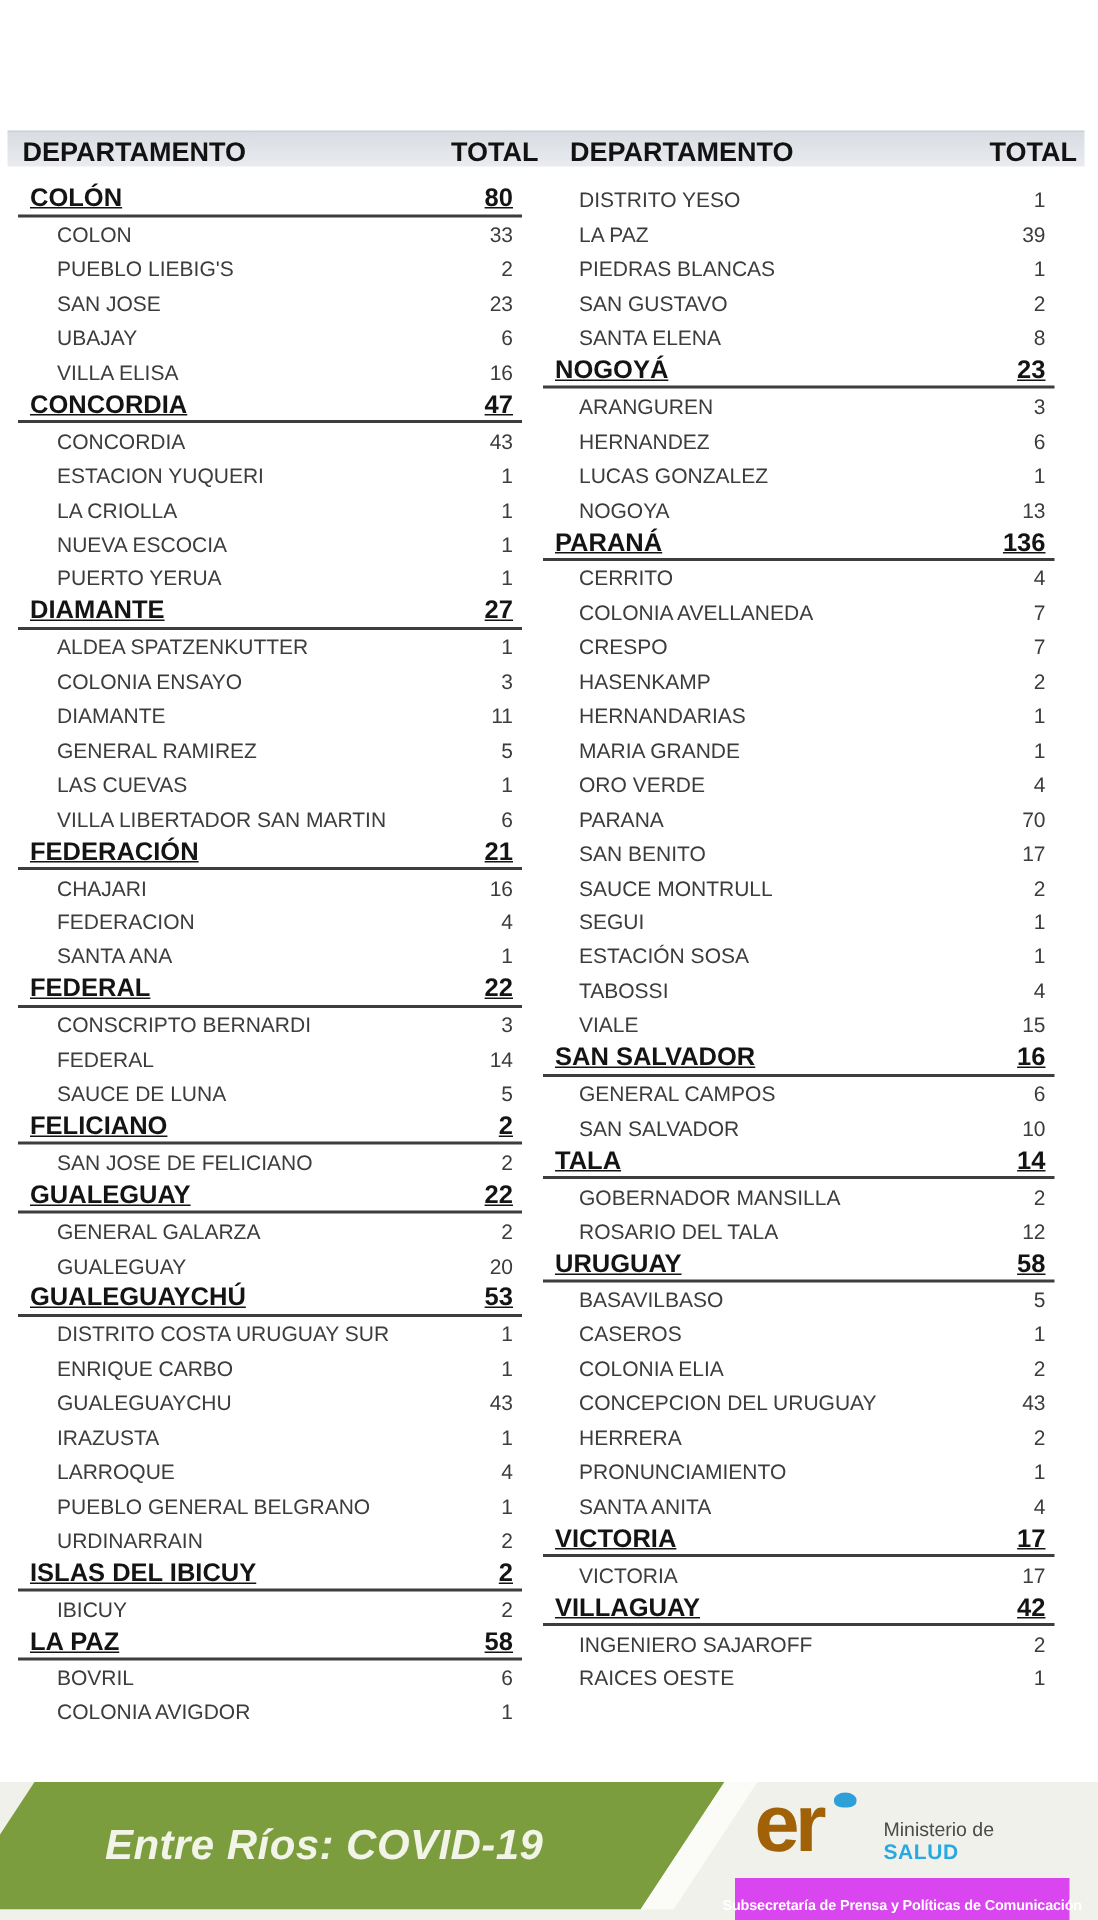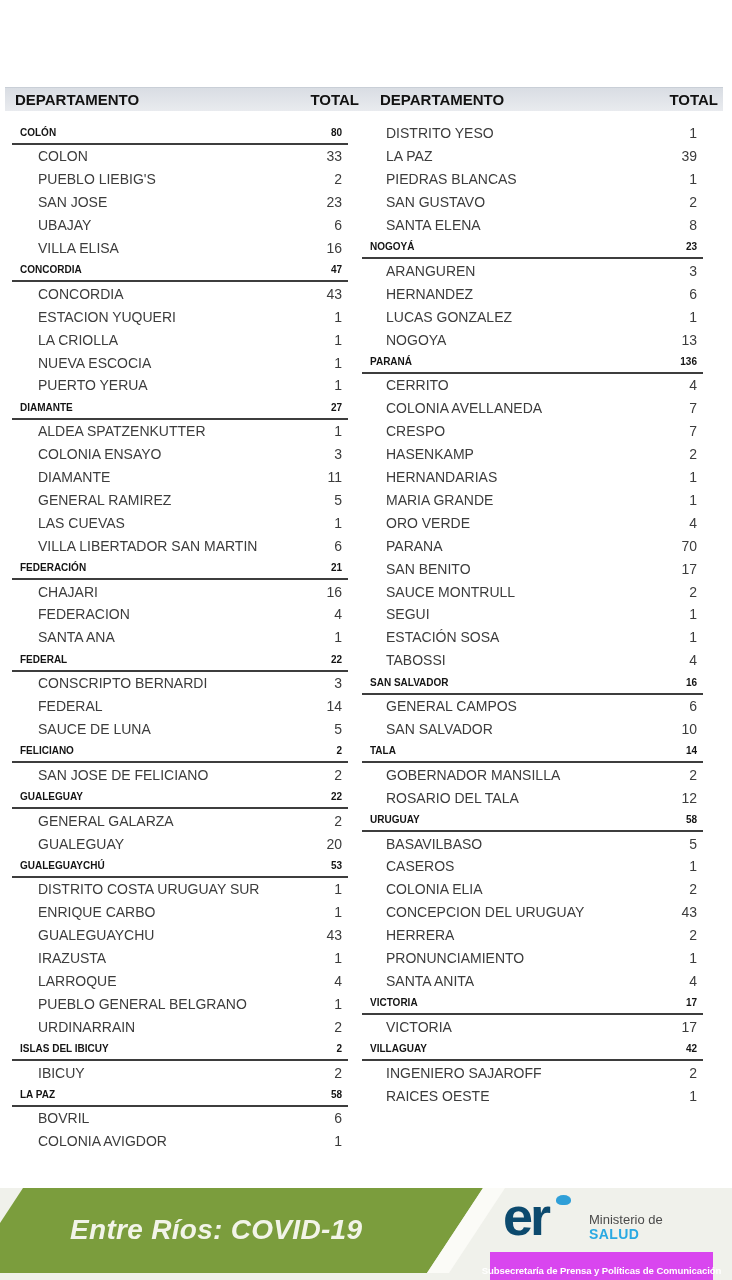--- a/index.html
+++ b/index.html
@@ -9,42 +9,43 @@
   }
   .banner {
     position:absolute; left:5px; top:7px; width:718px; height:73px;
     background:#29a9e2; color:#ffffff; display:flex; align-items:center; justify-content:center;
     font-weight:bold; font-size:25px; letter-spacing:0.4px;
   }
   .colheaders {
     position:absolute; left:5px; top:87px; width:718px; height:24px;
     background:linear-gradient(#d9dde3,#e9ebef);
     border-top:1px solid #c9cfd7; box-sizing:border-box;
-    font-weight:bold; font-size:15px; color:#121212;
+    font-weight:bold; font-size:18px; color:#121212;
   }
   .colheaders span { position:absolute; top:3px; }
   .ch-dept-left  { left:10px; }
   .ch-total-left { left:0; width:354px; text-align:right; }
   .ch-dept-right { left:375px; }
   .ch-total-right{ right:5px; }
 
   .table { position:absolute; top:122px; }
   .table.left  { left:12px;  width:336px; }
   .table.right { left:362px; width:341px; }
   .row {
     height:22.92px; display:flex; justify-content:space-between; align-items:center;
     font-size:14px; color:#3c3c3c; box-sizing:border-box;
   }
   .row .name { white-space:nowrap; }
   .row .val  { text-align:right; padding-right:6px; }
   .row.loc .name { padding-left:26px; }
   .table.right .row.loc .name { padding-left:24px; }
   .row.dept {
-    font-weight:bold; color:#141414; font-size:10px;
+    font-weight:bold; color:#141414; font-size:17px;
     border-bottom:2px solid #3d3d3d;
+    text-decoration:underline;
   }
   .row.dept .name { padding-left:8px; }
 
   .totalbar {
     position:absolute; left:5px; top:1157px; width:718px; height:27px;
     background:#29a9e2; color:#ffffff; font-weight:bold; font-size:20px;
   }
   .totalbar .tlabel { position:absolute; left:378px; top:3px; }
   .totalbar .tvalue { position:absolute; right:22px; top:3px; }
 
@@ -53,21 +54,21 @@
     background:#f0f1eb;
   }
   .footer svg { position:absolute; left:0; top:0; }
   .caption {
     position:absolute; left:70px; top:26px;
     font-style:italic; font-weight:bold; font-size:28px; color:#f2f4e8;
     letter-spacing:0.3px;
   }
   .erlogo {
     position:absolute; left:503px; top:0px;
-    font-weight:bold; font-size:54px; color:#0c4a6e; letter-spacing:-3px;
+    font-weight:bold; font-size:54px; color:#a16207; letter-spacing:-3px;
     line-height:56px;
   }
   .erdot {
     position:absolute; left:556px; top:7px; width:15px; height:10px;
     background:#2f9fd8; border-radius:50% 50% 40% 40%;
   }
   .ministry { position:absolute; left:589px; top:24px; line-height:15px; }
   .ministry .m1 { font-size:13px; color:#4a4a4a; }
   .ministry .m2 { font-size:14px; font-weight:bold; color:#29a9e2; letter-spacing:0.4px; }
   .ministry .m3 { font-size:12.5px; color:#828282;margin-top:38px; }
@@ -362,20 +363,24 @@
         <span class="name">SEGUI</span>
         <span class="val">1</span>
       </div>
       <div class="row loc">
         <span class="name">ESTACIÓN SOSA</span>
         <span class="val">1</span>
       </div>
       <div class="row loc">
         <span class="name">TABOSSI</span>
         <span class="val">4</span>
+      </div>
+      <div class="row loc">
+        <span class="name">VIALE</span>
+        <span class="val">15</span>
       </div>
       <div class="row dept">
         <span class="name">SAN SALVADOR</span>
         <span class="val">16</span>
       </div>
       <div class="row loc">
         <span class="name">GENERAL CAMPOS</span>
         <span class="val">6</span>
       </div>
       <div class="row loc">

